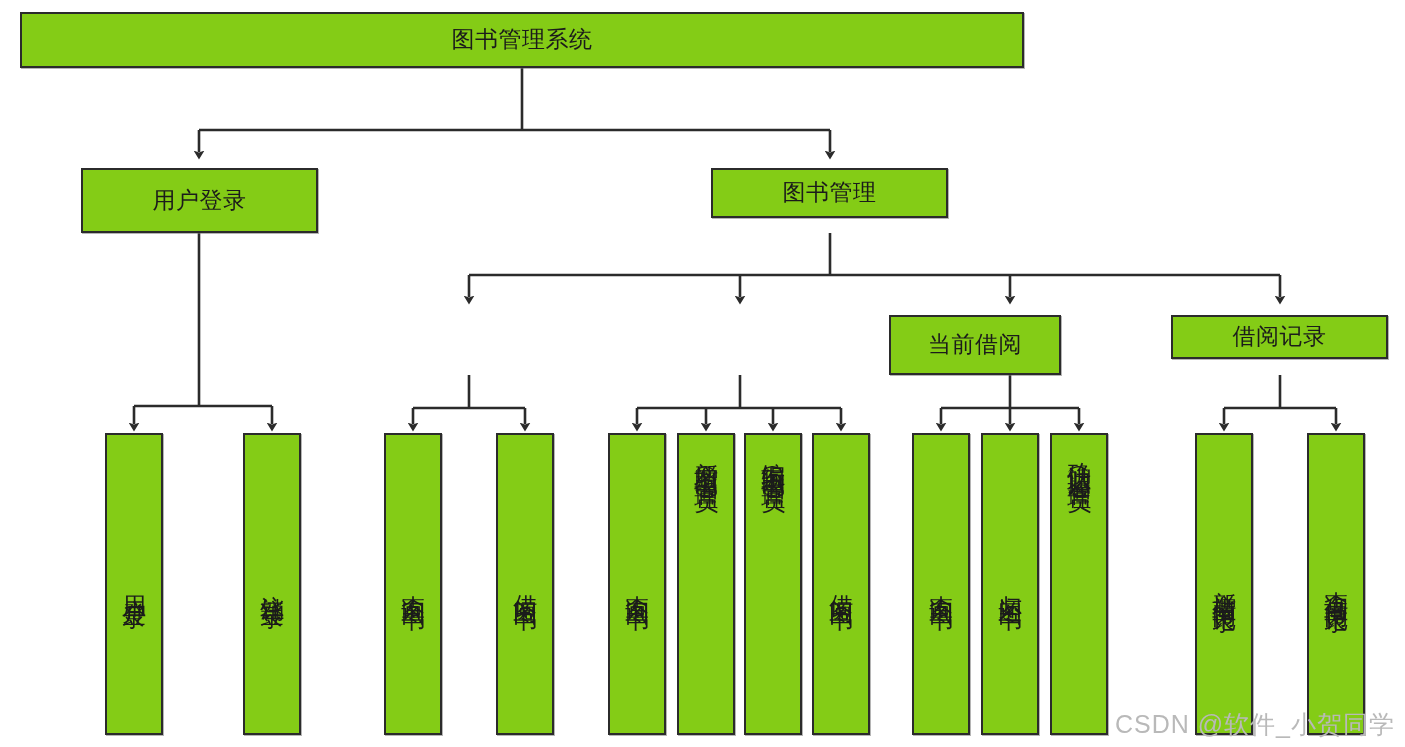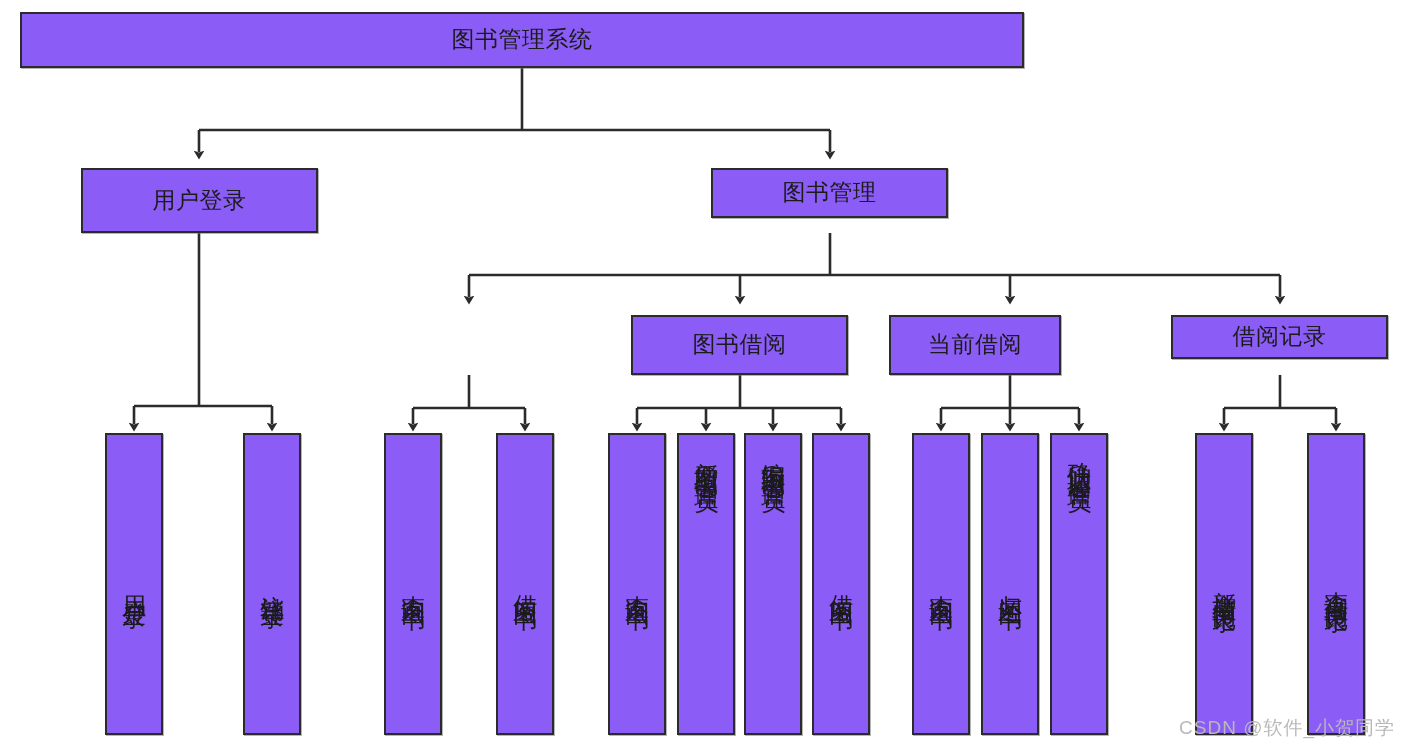--- a/index.html
+++ b/index.html
@@ -22,21 +22,21 @@
     left: 0;
     top: 0;
     width: 1405px;
     height: 747px;
     pointer-events: none;
   }
   .node {
     position: absolute;
     box-sizing: border-box;
     border: 2px solid #2b2b2b;
-    background: #8b5cf6;
+    background: #84cc16;
     display: flex;
     align-items: center;
     justify-content: center;
     box-shadow: 1px 1px 0 rgba(120,120,120,0.55);
   }
   .node .label {
     color: #1b1b1b;
     text-align: center;
     line-height: 1.18;
     letter-spacing: 0.5px;
@@ -57,21 +57,21 @@
     white-space: nowrap;
   }
   .node.v.mid {
     align-items: center;
     padding-top: 0;
   }
   #watermark {
     position: absolute;
     right: 10px;
     bottom: 6px;
-    font-size: 19px;
+    font-size: 25px;
     color: #b9b9b9;
     letter-spacing: 1px;
     user-select: none;
   }
 </style>
 </head>
 <body>
 
 <div id="canvas">
 
@@ -129,23 +129,20 @@
     <span class="label">图书管理系统</span>
   </div>
 
   <div class="node h" style="left:81px; top:168px; width:237px; height:65px;">
     <span class="label">用户登录</span>
   </div>
   <div class="node h" style="left:711px; top:168px; width:237px; height:50px;">
     <span class="label">图书管理</span>
   </div>
 
-  <div class="node h" style="left:631px; top:315px; width:217px; height:60px;">
-    <span class="label">图书借阅</span>
-  </div>
   <div class="node h" style="left:889px; top:315px; width:172px; height:60px;">
     <span class="label">当前借阅</span>
   </div>
   <div class="node h" style="left:1171px; top:315px; width:217px; height:44px;">
     <span class="label">借阅记录</span>
   </div>
 
   <div class="node v mid" style="left:105px; top:433px; width:58px; height:302px;">
     <span class="label">用户登录</span>
   </div>

